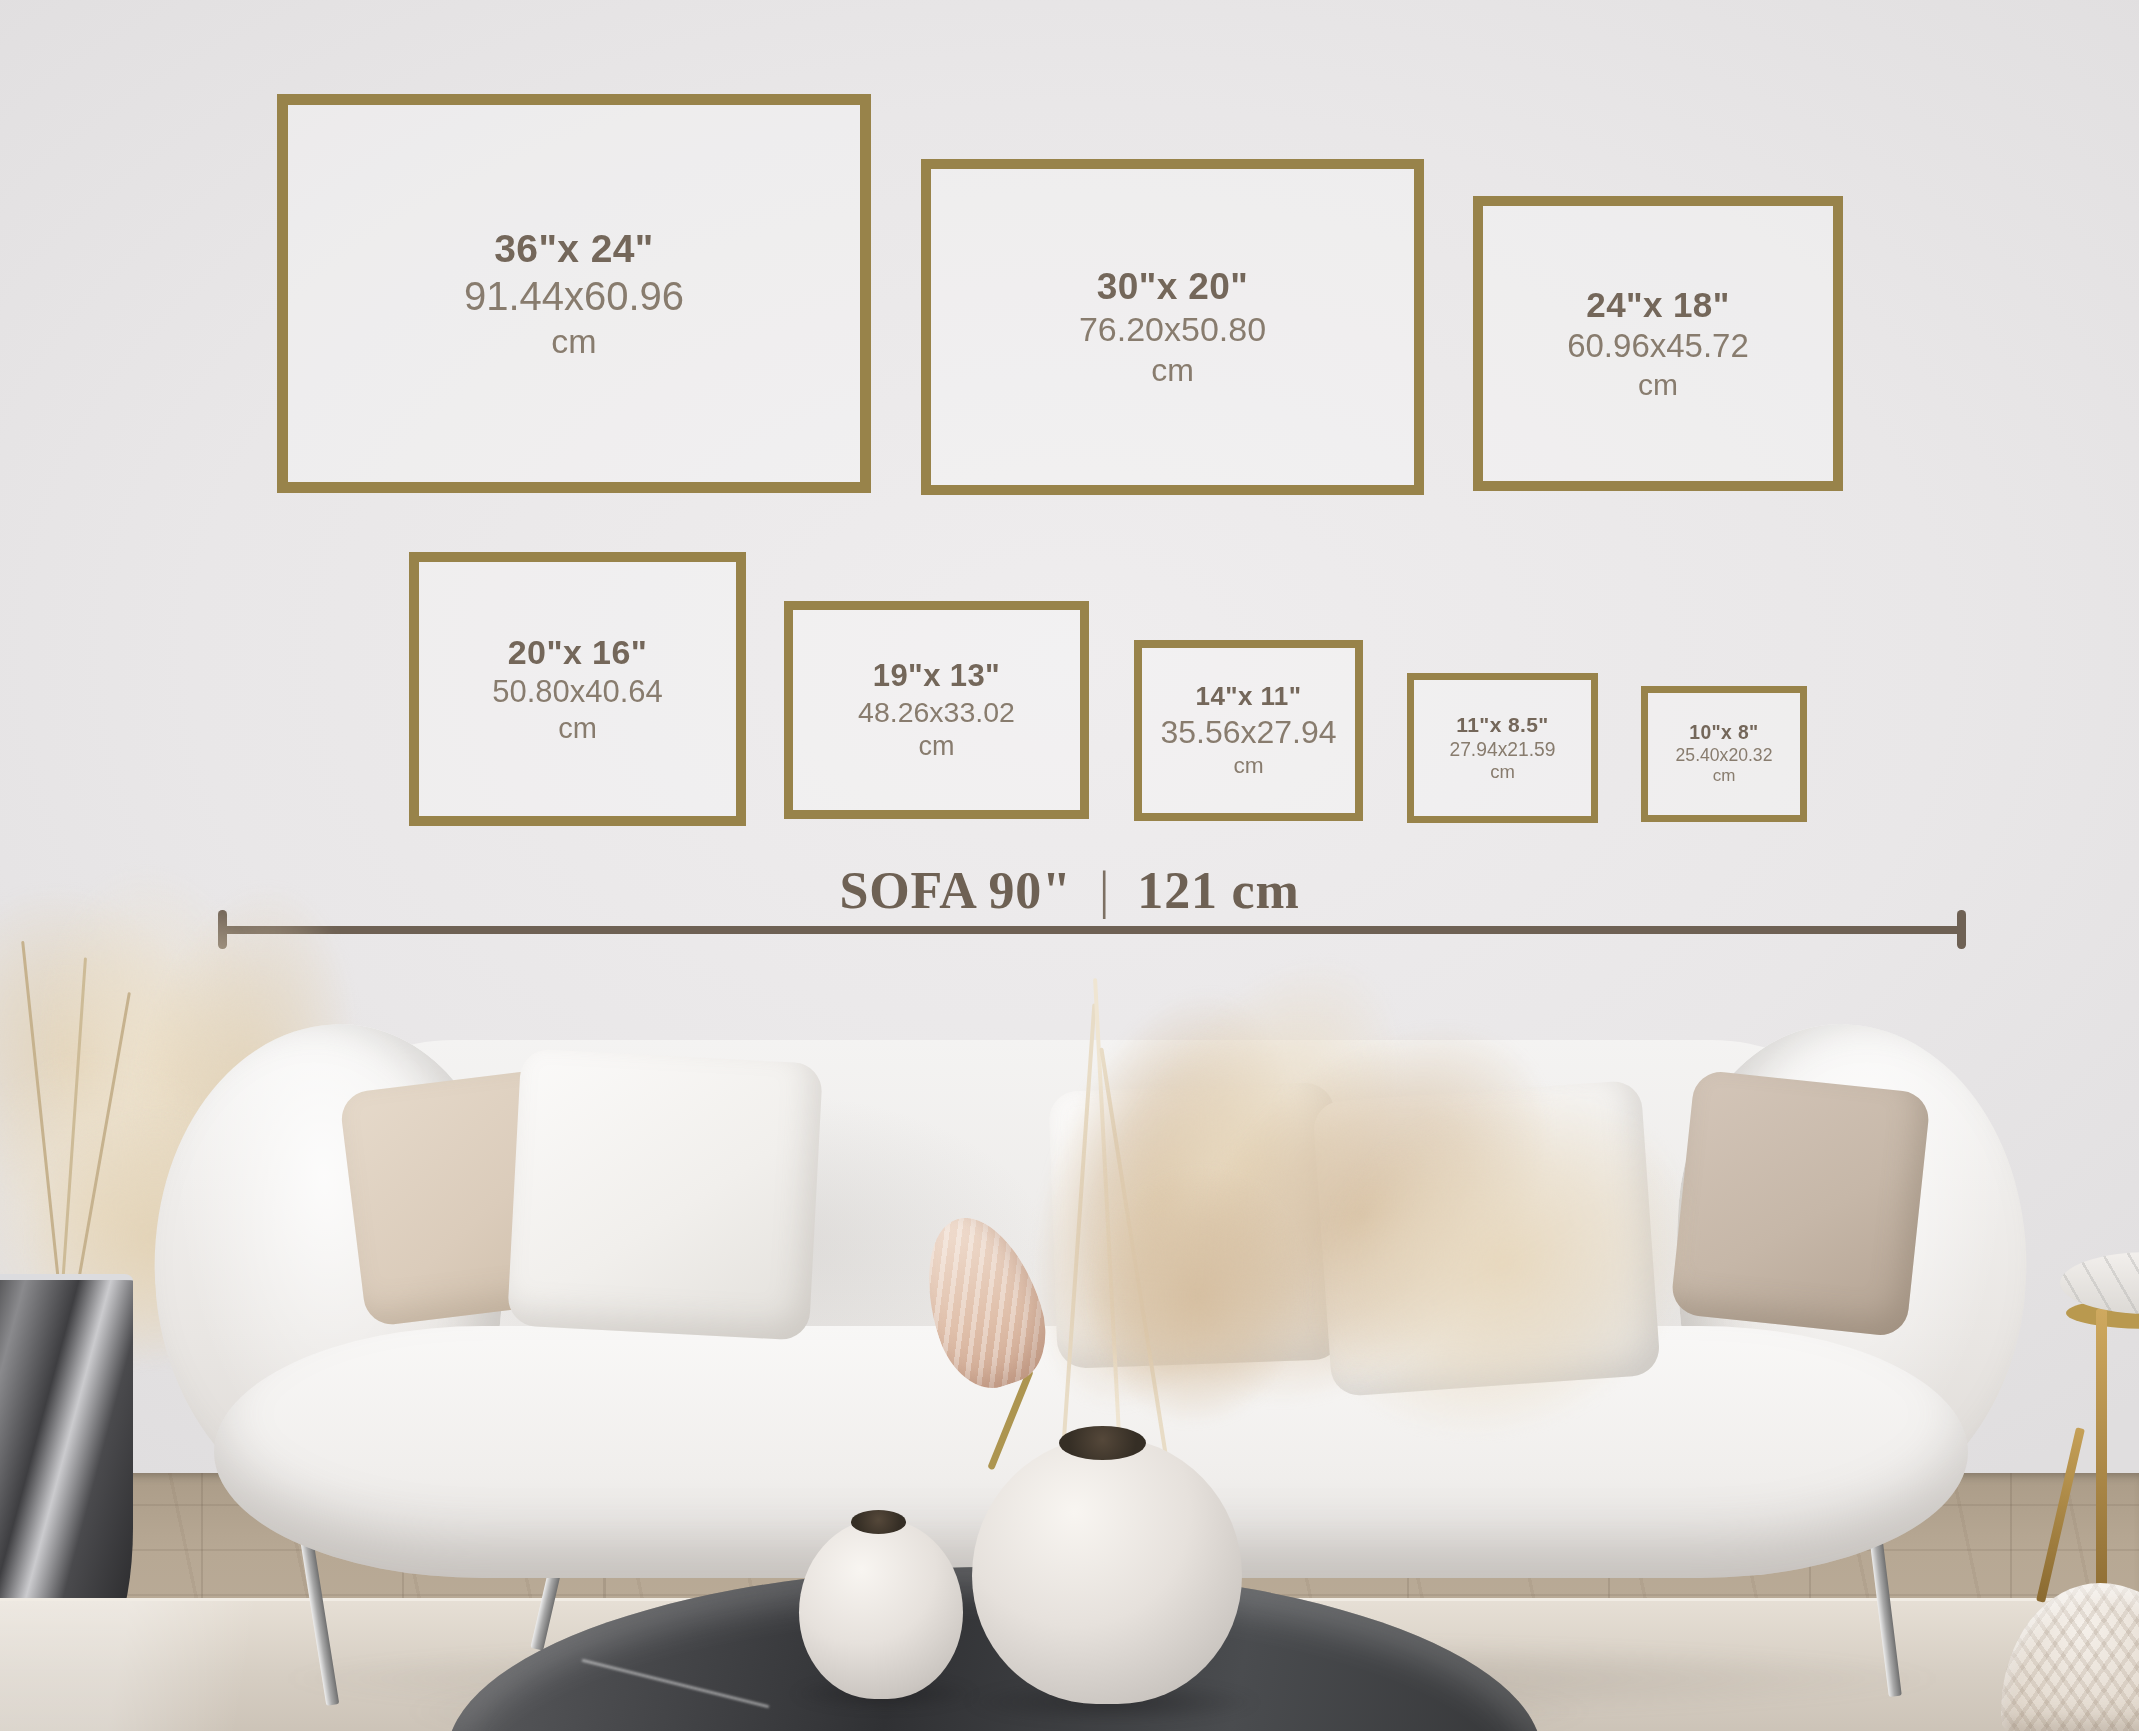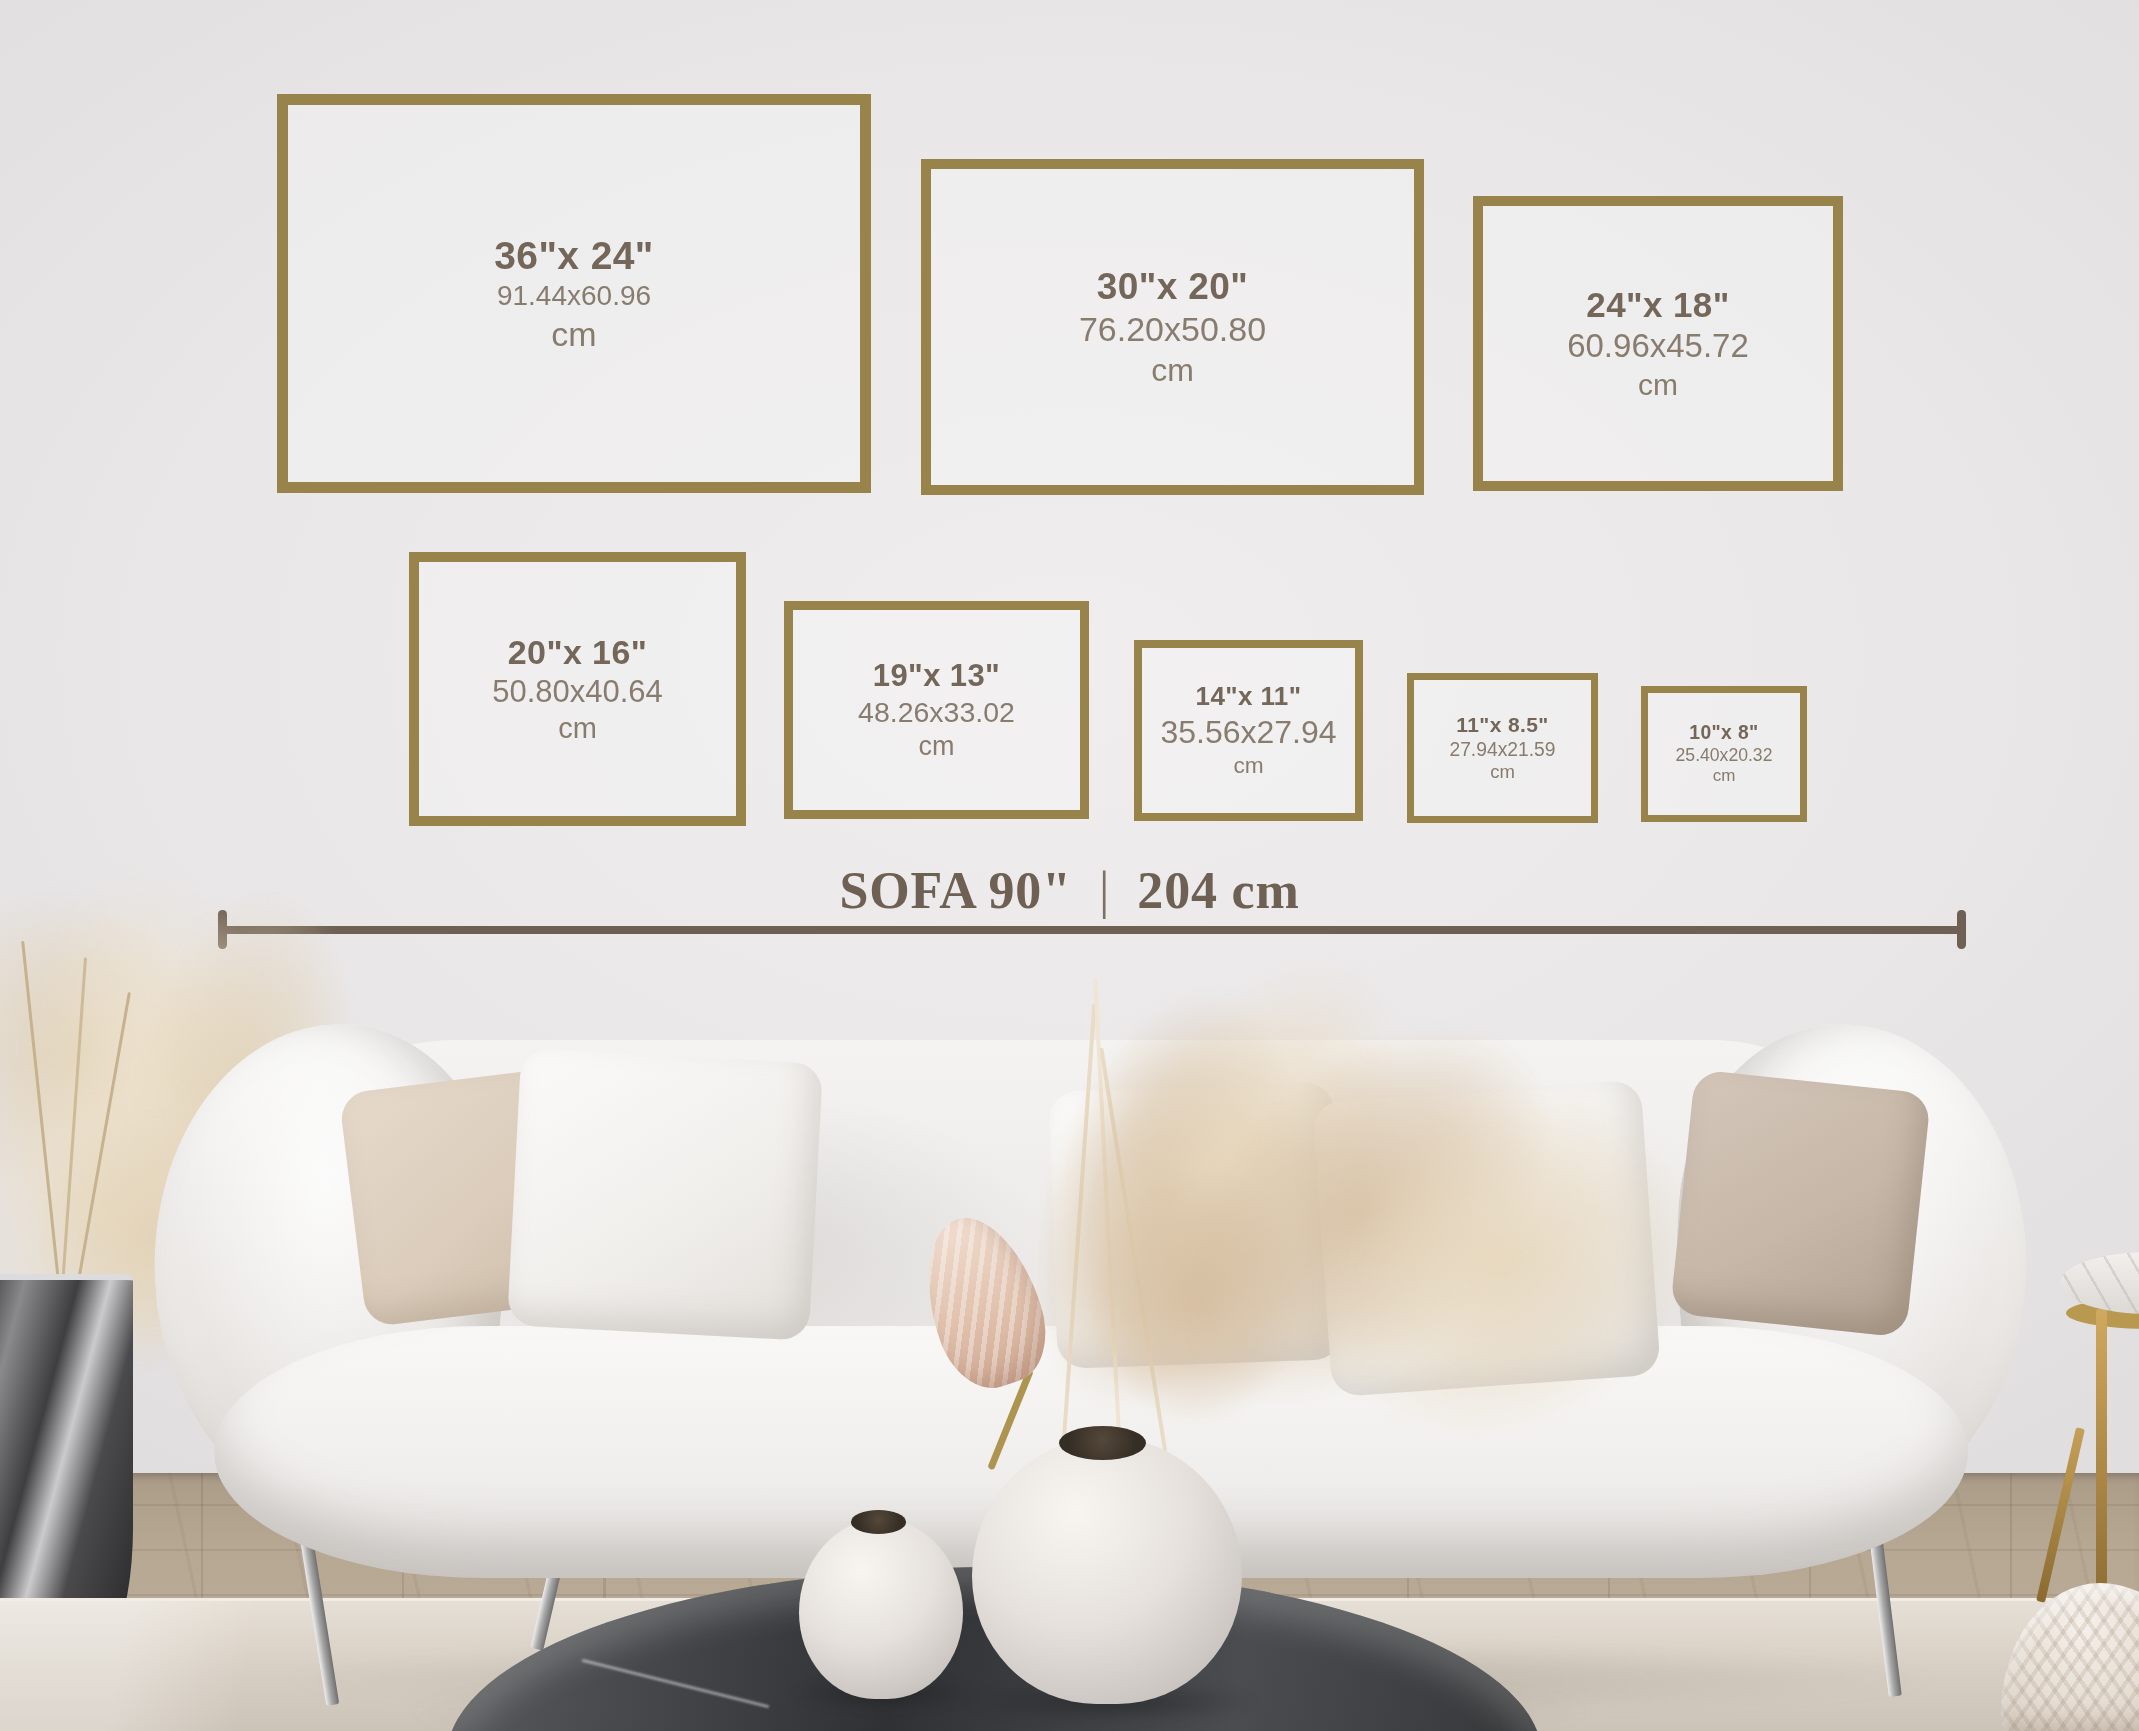--- a/index.html
+++ b/index.html
@@ -29,21 +29,21 @@
   
   .frame{
     position:absolute;box-sizing:border-box;border:11px solid #98834a;z-index:3;
     background:rgba(250,249,250,.35);
     display:flex;align-items:center;justify-content:center;text-align:center;
   }
   .ftext{display:flex;flex-direction:column;line-height:1.22;}
   .fin{font-weight:bold;color:#74675a;letter-spacing:0.4px;}
   .fcm{color:#887c6e;}
   .f1{left:277px;top:94px;width:594px;height:399px;border-width:11px;}
-  .f1 .fin{font-size:39px;} .f1 .fcm{font-size:28px;} .f1 .fu{font-size:34px;}
+  .f1 .fin{font-size:39px;} .f1 .fcm{font-size:40px;} .f1 .fu{font-size:34px;}
   .f2{left:921px;top:159px;width:503px;height:336px;border-width:10px;}
   .f2 .fin{font-size:37px;} .f2 .fcm{font-size:34px;} .f2 .fu{font-size:32px;}
   .f3{left:1473px;top:196px;width:370px;height:295px;border-width:10px;}
   .f3 .fin{font-size:35px;} .f3 .fcm{font-size:33px;} .f3 .fu{font-size:30px;}
   .f4{left:409px;top:552px;width:337px;height:274px;border-width:10px;}
   .f4 .fin{font-size:34px;} .f4 .fcm{font-size:31px;} .f4 .fu{font-size:29px;}
   .f5{left:784px;top:601px;width:305px;height:218px;border-width:9.2px;}
   .f5 .fin{font-size:31px;} .f5 .fcm{font-size:28.5px;} .f5 .fu{font-size:27px;}
   .f6{left:1134px;top:640px;width:229px;height:181px;border-width:8.4px;}
   .f6 .fin{font-size:26px;} .f6 .fcm{font-size:32px;} .f6 .fu{font-size:22.7px;}
@@ -191,21 +191,21 @@
 <body>
 
 <div class="canvas">
 
   <div class="floor"></div>
   <div class="rug"></div>
 
   <div class="mlabel">
     <span>SOFA 90"</span>
     <span class="sep">|</span>
-    <span>204 cm</span>
+    <span>121 cm</span>
   </div>
   <div class="mline">
     <span class="mcap l"></span>
     <span class="mcap r"></span>
   </div>
 
   <div class="frame f1">
     <div class="ftext">
       <div class="fin">36"x 24"</div>
       <div class="fcm">91.44x60.96</div>

